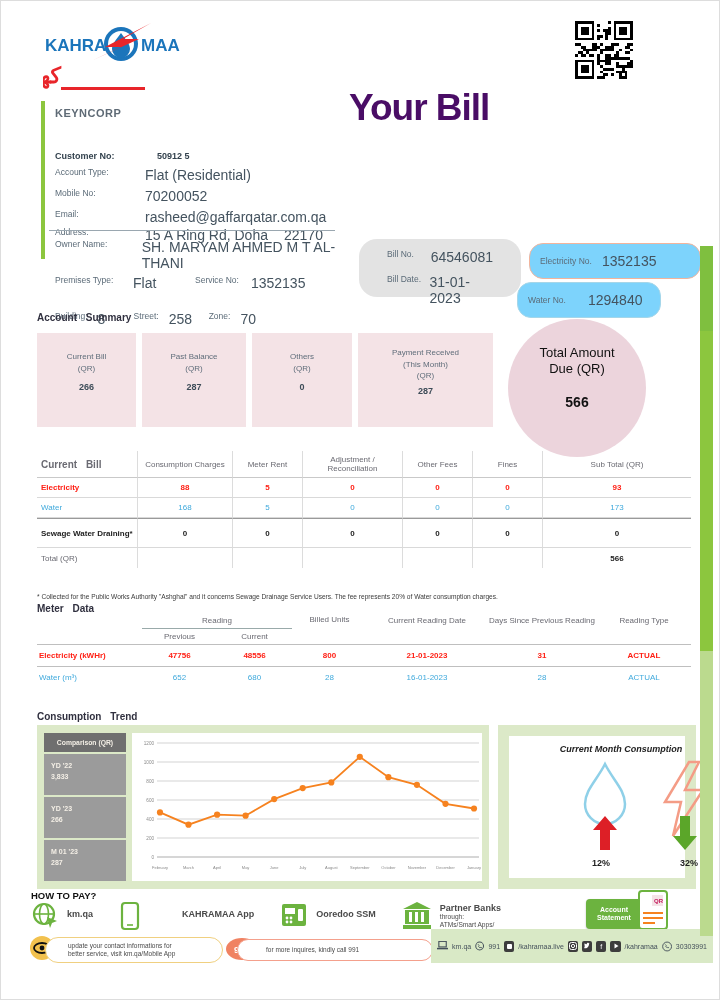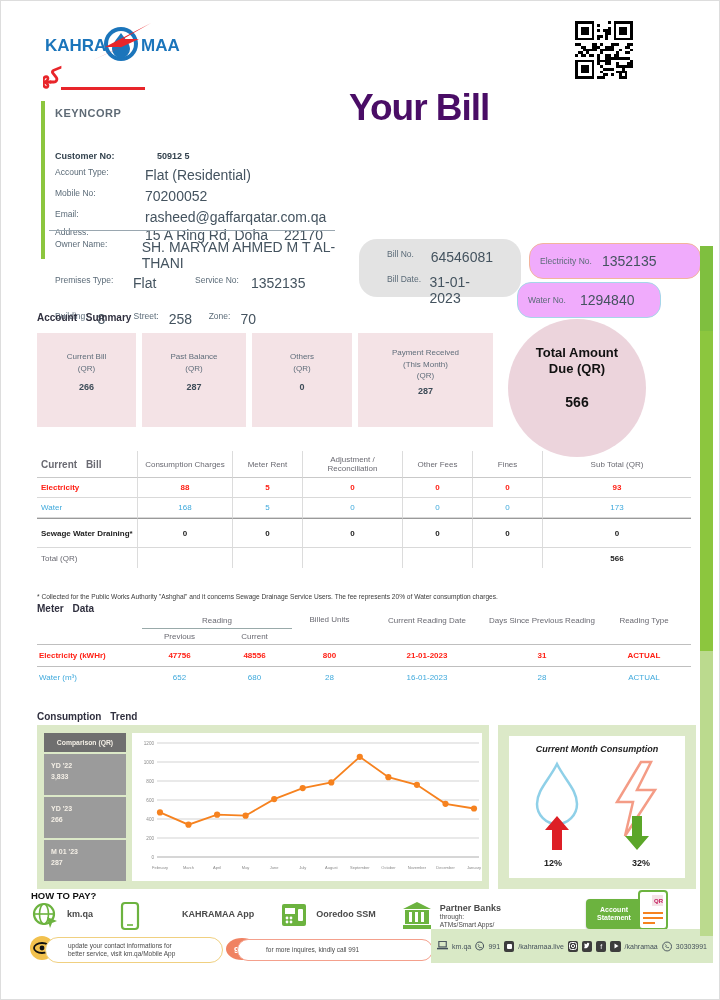--- a/index.html
+++ b/index.html
@@ -14,33 +14,33 @@
   .your-bill { left:348px; top:86px; width:210px; font-size:37px; font-weight:800; color:#4A0D66; letter-spacing:-1px; }
 
   
   .lbl { font-size:8.5px; color:#5b6b78; }
   .val { font-size:14px; color:#44535f; }
   .cust-no { font-weight:bold; color:#33424e; font-size:9px; }
   .divider { left:48px; top:229px; width:286px; height:1px; background:#9aa7b0; }
 
   
   .bill-box { left:358px; top:238px; width:162px; height:58px; background:#E3E3E3; border-radius:18px; padding:10px 28px; }
-  .pill { border-radius:14px; height:26px; display:flex; align-items:center; padding:17px 10px; background:#f0abfc; }
+  .pill { border-radius:14px; height:26px; display:flex; align-items:center; padding:17px 10px; background:#7dd3fc; }
   .pill-elec { left:528px; top:242px; width:172px; border:1.5px solid #F2B49C; }
   .pill-water { left:516px; top:281px; width:144px; border:1.5px solid #A5D6E9; }
 
   .sec-h { font-size:10px; font-weight:bold; color:#30303f; word-spacing:6px; }
 
   
   .pinkbox { position:absolute; top:332px; height:94px; background:#F4E3E6; text-align:center; padding-top:18px; }
   .pinkbox .pl { font-size:8px; color:#5f6d7a; line-height:1.45; }
   .pinkbox .pv { font-size:9px; font-weight:bold; color:#3d4c58; margin-top:8px; }
   .total-circle { left:507px; top:318px; width:138px; height:138px; border-radius:50%; background:#ECD4DC;
                   text-align:center; padding-top:26px; }
-  .total-circle .t1 { font-size:13px; font-weight:700; color:#111; line-height:1.2; }
+  .total-circle .t1 { font-size:13px; font-weight:400; color:#111; line-height:1.2; }
   .total-circle .t2 { font-size:14px; font-weight:800; color:#111; margin-top:18px; }
 
   
   .cb-table { left:36px; top:450px; width:654px; display:grid;
               grid-template-columns:100px 95px 70px 100px 70px 70px 149px; }
   .cb-table > div { font-size:8px; padding:4px 4px; display:flex; align-items:center; justify-content:center;
                     text-align:center; border-left:1px solid #dcdcdc; min-height:20px; }
   .cb-table > div.c0 { border-left:none; justify-content:flex-start; text-align:left; }
   .cb-table .hd { color:#6a6a72; border-bottom:1px solid #c9c9c9; }
   .cb-table .red { color:#FF2015; font-weight:bold; }
@@ -60,21 +60,21 @@
   .md-blue { color:#3FA9DC; }
   .reading-span { border-bottom:1px solid #9aa; }
 
   
   .trend-box { left:36px; top:724px; width:452px; height:164px; background:#DCE9C8; }
   .cmp-panel { position:absolute; left:7px; top:8px; width:82px; height:148px; display:flex; flex-direction:column; gap:2px; }
   .cmp-h { background:#6f6f6f; color:#f4efe6; font-size:6.8px; font-weight:bold; text-align:center; padding:6px 2px; }
   .cmp-r { background:#9b9b9b; color:#f4efe6; font-size:7px; font-weight:bold; flex:1; padding:7px 7px; line-height:1.5; }
   .chart-area { position:absolute; left:95px; top:8px; width:350px; height:148px; background:#fff; }
   .month-box { left:497px; top:724px; width:198px; height:164px; background:#DCE9C8; }
-  .month-card { position:absolute; left:11px; top:11px; width:176px; height:142px; background:#fff; text-align:center; }
+  .month-card { position:absolute; left:11px; top:11px; width:176px; height:142px; background:#fff; text-align:center;padding-left:48px; }
   .month-title { font-size:9px; font-weight:bold; font-style:italic; color:#222; margin-top:8px; }
   .pct { font-size:9px; font-weight:bold; color:#222; }
 
   
   .htp-h { left:30px; top:889px; font-size:9.5px; font-weight:800; color:#111; }
   .pm-label { font-size:9px; font-weight:bold; color:#4a4a4a; }
   .pm-sub { font-size:6.6px; color:#4a4a4a; line-height:1.25; }
   .notice { position:absolute; border-radius:13px; background:#fff; display:flex; align-items:center; }
   .notice-y { left:44px; top:936px; width:178px; height:26px; border:1.5px solid #F0D080; padding-left:8px; }
   .notice-r { left:236px; top:938px; width:196px; height:22px; border:1.5px solid #F4A08C; padding-left:6px; }
@@ -297,21 +297,21 @@
         <span class="val">31-01-2023</span>
       </div>
   </div>
 
   <div class="abs pill pill-elec">
     <span class="lbl">Electricity No.</span>
     <span class="val" style="margin-left:10px;">1352135</span>
   </div>
   <div class="abs pill pill-water">
     <span class="lbl">Water No.</span>
-    <span class="val" style="margin-left:14px;">1294840</span>
+    <span class="val" style="margin-left:22px;">1294840</span>
   </div>
 
   <div class="abs sec-h" style="left:36px; top:311px;">Account Summary</div>
   <div class="pinkbox" style="left:36px; width:99px;">
     <div class="pl"><span>Current Bill</span><br><span>(QR)</span></div>
     <div class="pv">266</div>
   </div>
   <div class="pinkbox" style="left:141px; width:104px;">
     <div class="pl"><span>Past Balance</span><br><span>(QR)</span></div>
     <div class="pv">287</div>

